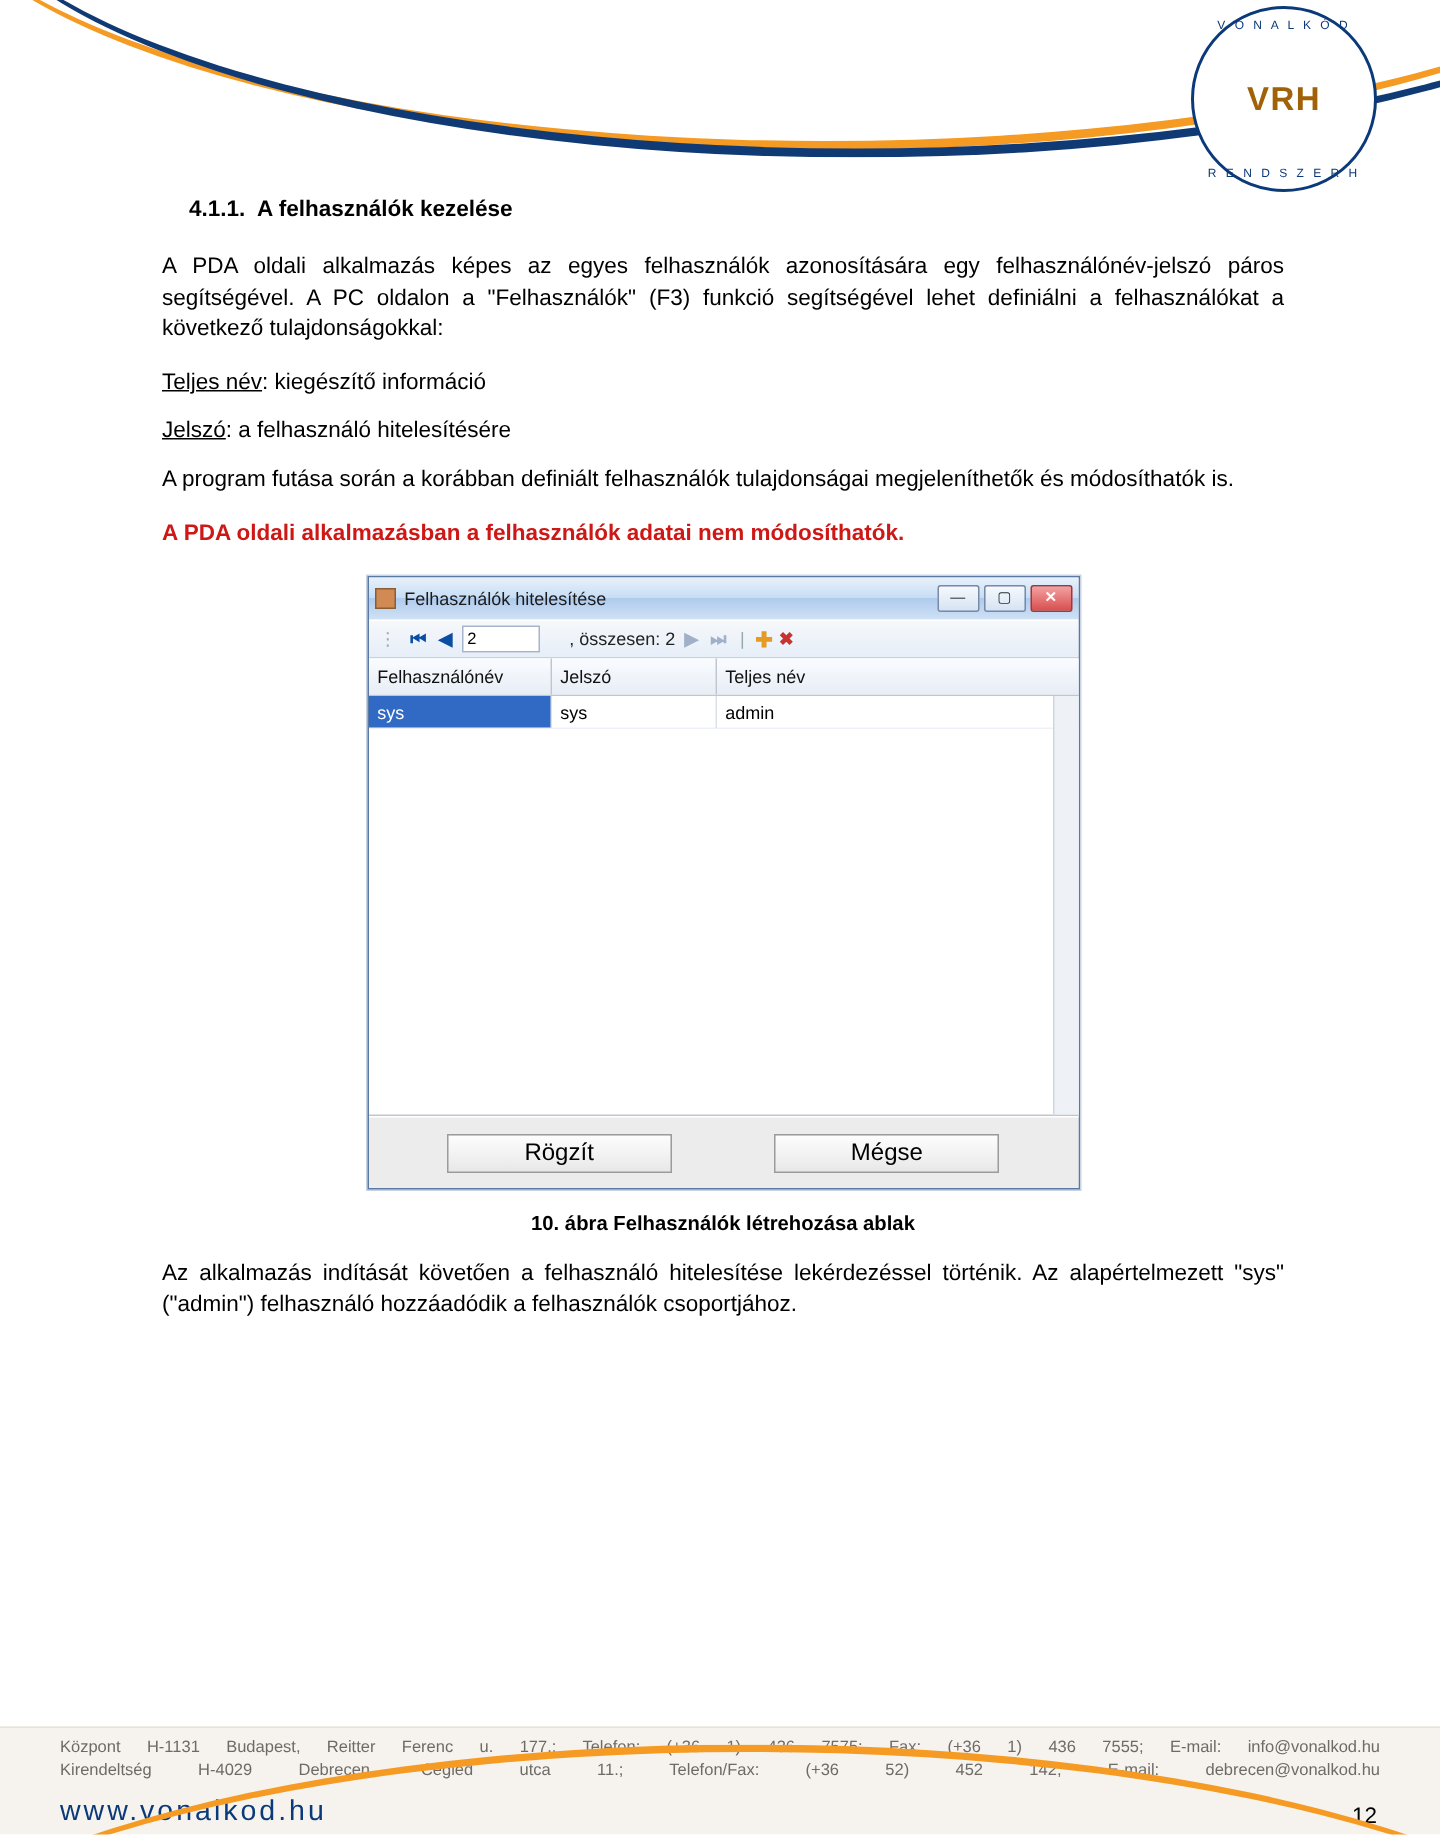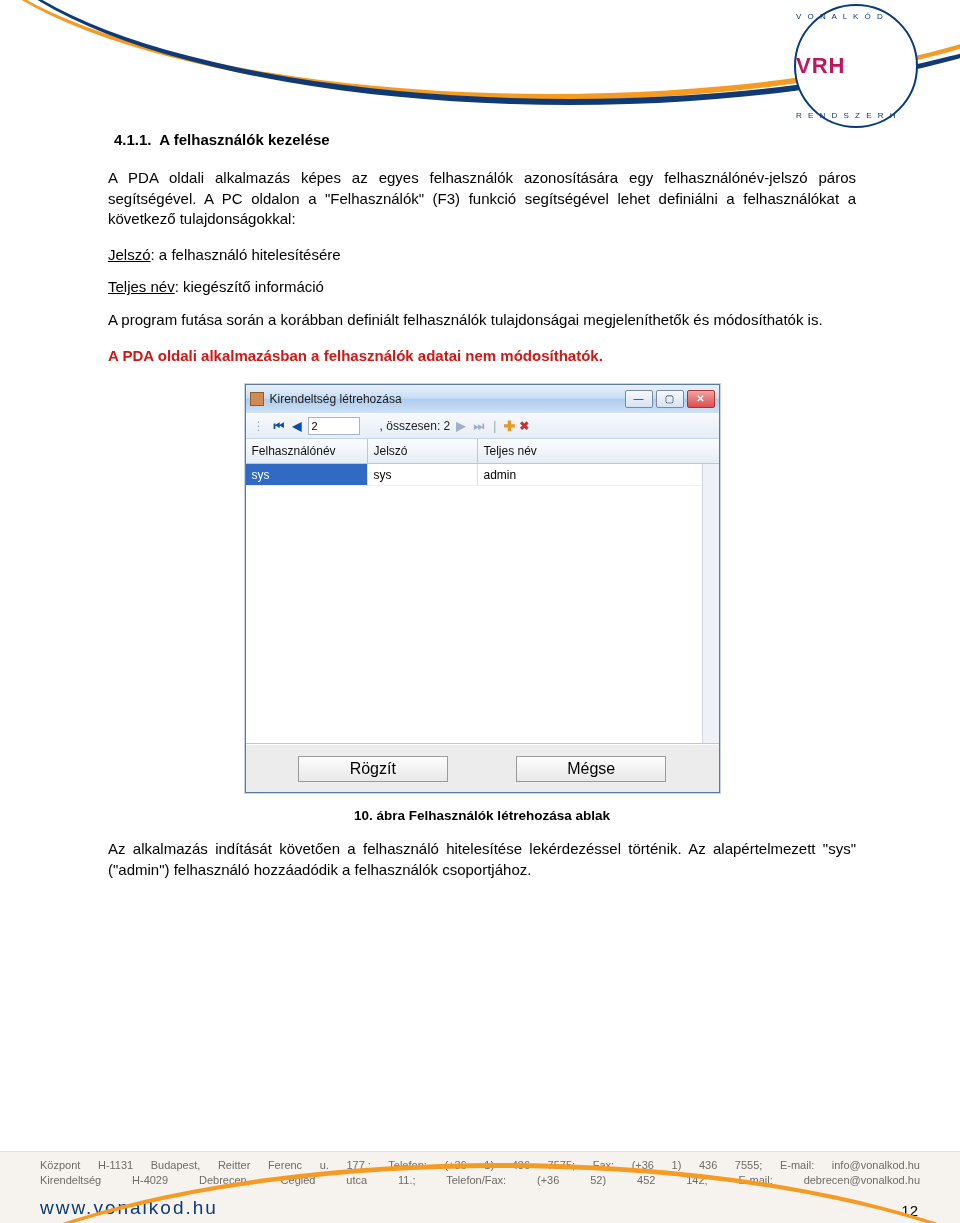--- a/index.html
+++ b/index.html
@@ -40,28 +40,28 @@
     width: 130px; height: 130px;
     z-index: 6;
   }
   .logo-circle {
     width: 124px; height: 124px;
     border-radius: 50%;
     border: 2px solid #0b3a7a;
     background: #fff;
     display: flex;
     align-items: center;
-    justify-content: flex-start;
+    justify-content: center;
     position: relative;
   }
   .logo-inner {
     font-family: Arial, sans-serif;
     font-weight: 900;
     font-size: 22px;
-    color: #be185d;
+    color: #a16207;
     letter-spacing: 1px;
   }
   .logo-arc-text {
     position: absolute;
     font-size: 8px;
     color: #0b3a7a;
     letter-spacing: 2px;
   }
   .logo-arc-top { top: 6px; }
   .logo-arc-bottom { bottom: 6px; }
@@ -70,21 +70,21 @@
     position: absolute;
     top: 130px;
     left: 108px;
     width: 748px;
     color: #000;
     font-size: 15px;
     line-height: 1.35;
   }
   .sect-num {
     font-weight: bold;
-    margin-left: 6px;
+    margin-left: 18px;
     margin-bottom: 18px;
   }
   .para {
     text-align: justify;
     margin-bottom: 16px;
   }
   .defn { margin-bottom: 12px; }
   .defn .label { text-decoration: underline; }
   .bold-red {
     color: #ce1816;
@@ -251,34 +251,34 @@
 <div class="page">
 
   <p class="sect-num">
     <span>4.1.1.</span>&nbsp;
     <span>A felhasználók kezelése</span>
   </p>
 
   <p class="para">A PDA oldali alkalmazás képes az egyes felhasználók azonosítására egy felhasználónév-jelszó páros segítségével. A PC oldalon a "Felhasználók" (F3) funkció segítségével lehet definiálni a felhasználókat a következő tulajdonságokkal:</p>
 
   <p class="defn">
-    <span class="label">Jelszó</span><span>: a felhasználó hitelesítésére</span>
+    <span class="label">Teljes név</span><span>: kiegészítő információ</span>
   </p>
   <p class="defn">
-    <span class="label">Teljes név</span><span>: kiegészítő információ</span>
+    <span class="label">Jelszó</span><span>: a felhasználó hitelesítésére</span>
   </p>
 
   <p class="para">A program futása során a korábban definiált felhasználók tulajdonságai megjeleníthetők és módosíthatók is.</p>
 
   <p class="bold-red">A PDA oldali alkalmazásban a felhasználók adatai nem módosíthatók.</p>
 
   <div class="app-window">
     <div class="titlebar">
       <span class="titlebar-icon"></span>
-      <span class="titlebar-caption">Kirendeltség létrehozása</span>
+      <span class="titlebar-caption">Felhasználók hitelesítése</span>
       <div class="winbtns">
         <span class="winbtn">—</span>
         <span class="winbtn">▢</span>
         <span class="winbtn close">✕</span>
       </div>
     </div>
 
     <div class="nav-toolbar">
       <span class="sep">⋮</span>
       <span class="nav-arrow">⏮</span>

